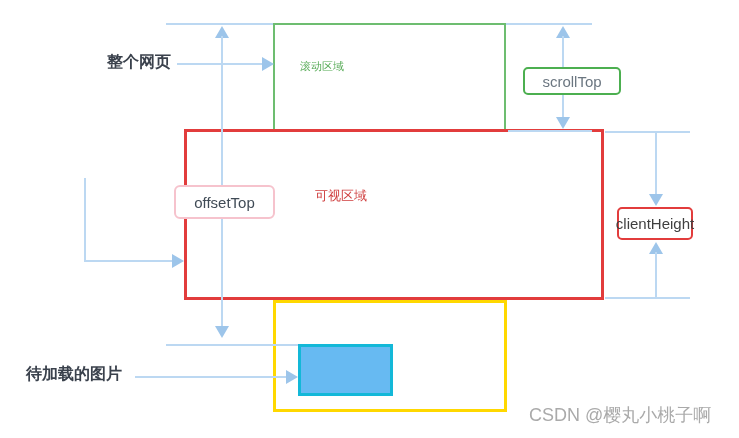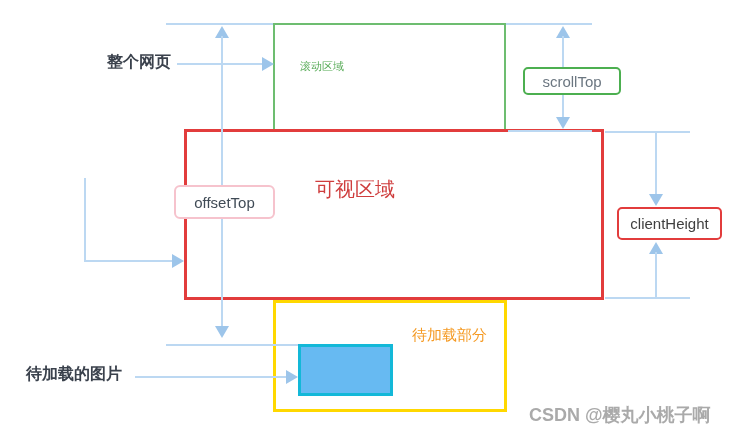--- a/index.html
+++ b/index.html
@@ -23,31 +23,31 @@
   #scroll-area-box{left:273px;top:23px;width:233px;height:108px;border:2px solid #6dbd70;border-bottom:none;}
   #visible-area-box{left:184px;top:129px;width:420px;height:171px;border:3px solid #e23c3c;}
   #pending-area-box{left:273px;top:300px;width:234px;height:112px;border:3px solid #ffd800;}
   #pending-image-rect{left:298px;top:344px;width:95px;height:52px;border:3px solid #13b8d8;background:#67baf2;}
   
   .pill{position:absolute;box-sizing:border-box;background:#ffffff;
         display:flex;align-items:center;justify-content:center;
         font-size:15px;border-radius:6px;}
   #offset-top-pill{left:174px;top:185px;width:101px;height:34px;border:2px solid #f6c3cd;color:#404b56;}
   #scroll-top-pill{left:523px;top:67px;width:98px;height:28px;border:2px solid #4caf50;color:#6b7680;border-radius:5px;}
-  #client-height-pill{left:617px;top:207px;width:105px;height:33px;border:2px solid #e23c3c;color:#3f3f3f;border-radius:5px;}
+  #client-height-pill{left:617px;top:207px;width:76px;height:33px;border:2px solid #e23c3c;color:#3f3f3f;border-radius:5px;}
   
   .lbl{position:absolute;white-space:nowrap;}
   .lbl-dark{font-size:16px;font-weight:bold;color:#3a414c;}
   #scroll-area-label{left:300px;top:59px;font-size:11px;color:#57ab57;}
-  #visible-area-label{left:315px;top:176px;font-size:20px;color:#cf3d3d;}
+  #visible-area-label{left:315px;top:187px;font-size:13px;color:#cf3d3d;}
   #pending-area-label{left:412px;top:326px;font-size:15px;color:#f59a23;}
   #whole-page-label{left:107px;top:52px;}
   #browser-viewport-label{left:24px;top:145px;}
   #pending-image-label{left:26px;top:364px;}
-  #watermark{left:529px;top:403px;font-size:18px;color:#aaaaaa;font-weight:bold;}
+  #watermark{left:529px;top:403px;font-size:18px;color:#aaaaaa;font-weight:normal;}
 </style>
 </head>
 <body>
 
 <div id="canvas">
 
   <div class="hline" style="left:166px;top:23px;width:426px;"></div>
 
   <div class="box" id="scroll-area-box"></div>
   <div class="box" id="visible-area-box"></div>
@@ -90,20 +90,19 @@
   </div>
   <div class="pill" id="scroll-top-pill">
     <span>scrollTop</span>
   </div>
   <div class="pill" id="client-height-pill">
     <span>clientHeight</span>
   </div>
 
   <div class="lbl" id="scroll-area-label">滚动区域</div>
   <div class="lbl" id="visible-area-label">可视区域</div>
-  <div class="lbl" id="pending-area-label">待加载部分</div>
 
   <div class="lbl lbl-dark" id="whole-page-label">整个网页</div>
   <div class="lbl lbl-dark" id="pending-image-label">待加载的图片</div>
 
   <div class="lbl" id="watermark">CSDN @樱丸小桃子啊</div>
 
 </div>
 
 </body></html>

